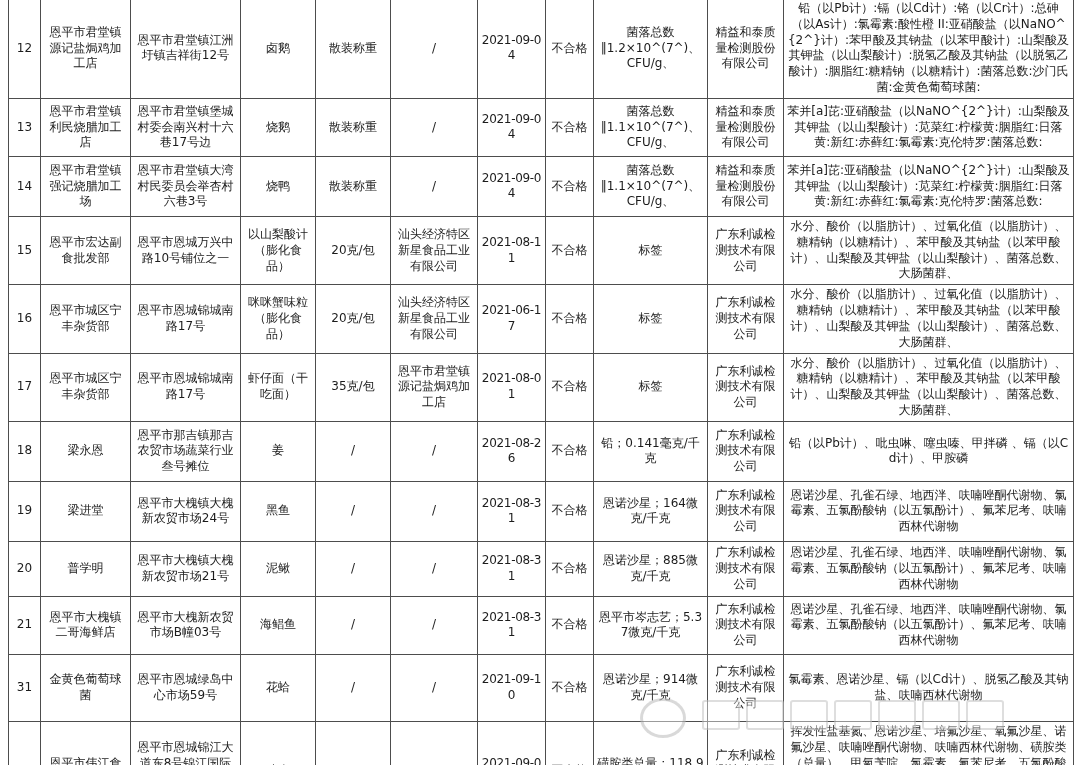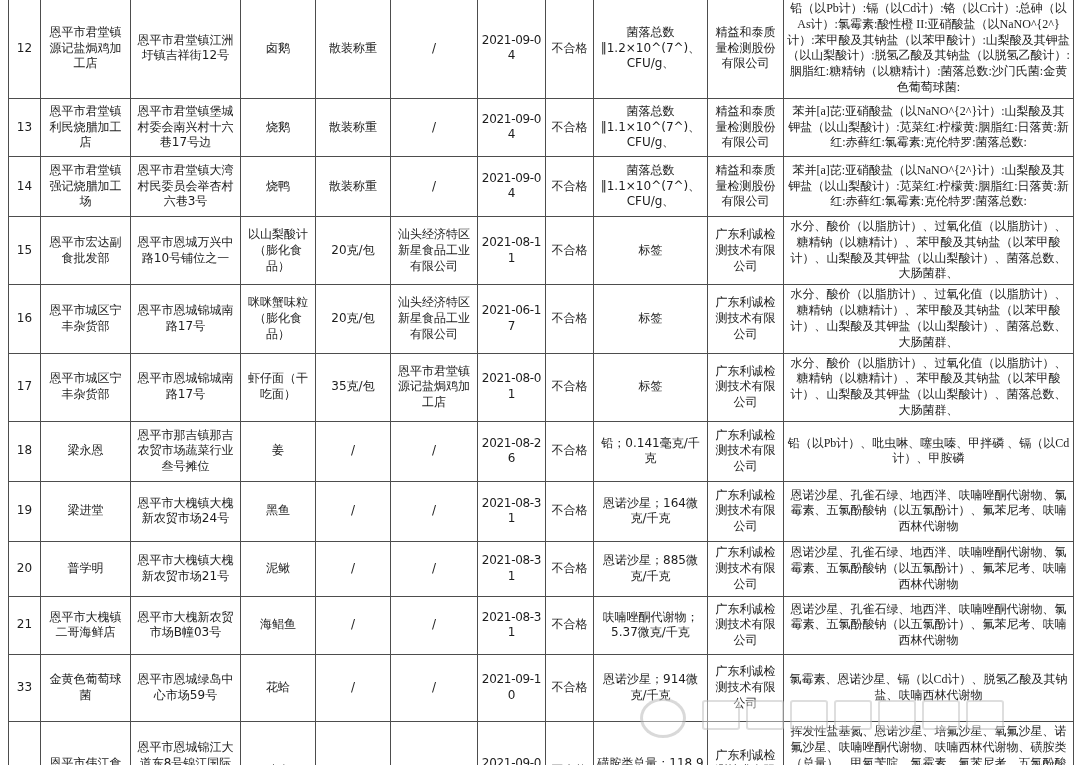--- a/index.html
+++ b/index.html
@@ -50,21 +50,21 @@
   col.w-maker   { width: 87px; }
   col.w-date    { width: 68px; }
   col.w-result  { width: 48px; }
   col.w-issue   { width: 114px; }
   col.w-agency  { width: 76px; }
   col.w-items   { width: 290px; }
 
   td.c-no     { font-size: 12px; }
   td.c-date   { font-size: 11px; letter-spacing: -0.3px; }
   td.c-issue  { white-space: pre-line; font-size: 12px; }
-  td.c-items  { font-size: 11.5px; line-height: 1.34; padding: 3px 4px; font-family: Liberation Serif, serif; }
+  td.c-items  { font-size: 11.5px; line-height: 1.34; padding: 3px 4px; }
 
   
   table.results tr { border-top: 1px solid #6a6a6a; }
 
   
   .watermark {
     position: absolute;
     left: 612px;
     top: 690px;
     width: 404px;
@@ -244,26 +244,26 @@
     </tr>
           <tr style="height: 58px;">
       <td class="c-no">21</td>
       <td class="c-company">恩平市大槐镇二哥海鲜店</td>
       <td class="c-address">恩平市大槐新农贸市场B幢03号</td>
       <td class="c-product">海鲳鱼</td>
       <td class="c-spec">/</td>
       <td class="c-maker">/</td>
       <td class="c-date">2021-08-31</td>
       <td class="c-result">不合格</td>
-      <td class="c-issue">呋喃唑酮代谢物；5.37微克/千克</td>
+      <td class="c-issue">恩平市岑志艺；5.37微克/千克</td>
       <td class="c-agency">广东利诚检测技术有限公司</td>
       <td class="c-items">恩诺沙星、孔雀石绿、地西泮、呋喃唑酮代谢物、氯霉素、五氯酚酸钠（以五氯酚计）、氟苯尼考、呋喃西林代谢物</td>
     </tr>
           <tr style="height: 67px;">
-      <td class="c-no">33</td>
+      <td class="c-no">31</td>
       <td class="c-company">金黄色葡萄球菌</td>
       <td class="c-address">恩平市恩城绿岛中心市场59号</td>
       <td class="c-product">花蛤</td>
       <td class="c-spec">/</td>
       <td class="c-maker">/</td>
       <td class="c-date">2021-09-10</td>
       <td class="c-result">不合格</td>
       <td class="c-issue">恩诺沙星；914微克/千克</td>
       <td class="c-agency">广东利诚检测技术有限公司</td>
       <td class="c-items">氯霉素、恩诺沙星、镉（以Cd计）、脱氢乙酸及其钠盐、呋喃西林代谢物</td>

